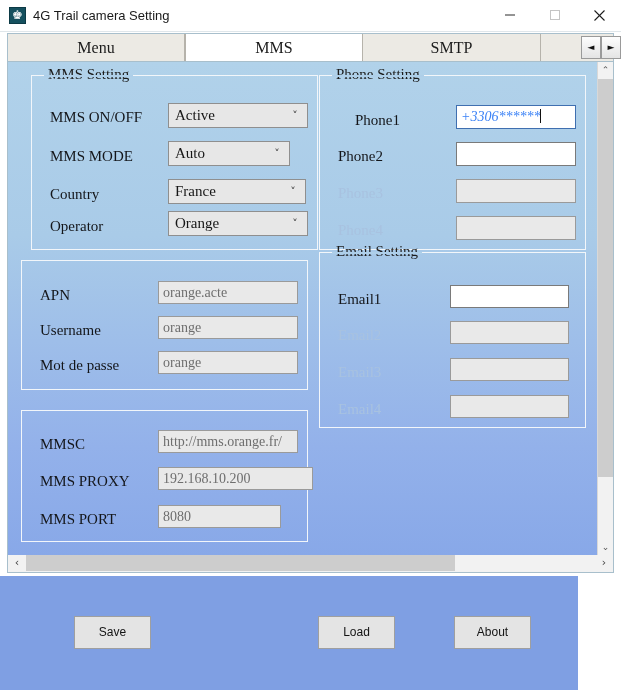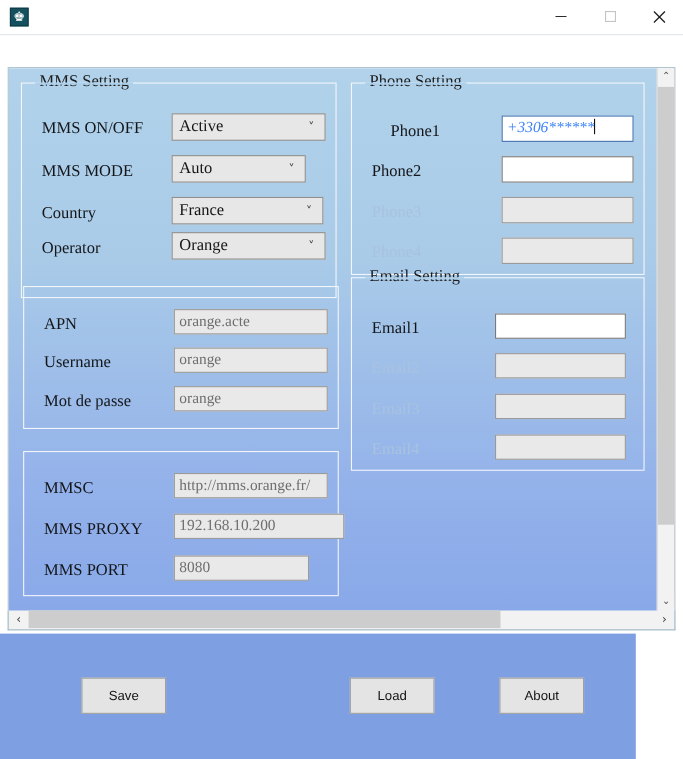--- a/index.html
+++ b/index.html
@@ -164,21 +164,21 @@
   }
   
   .group > .gtitle::before {
     content: "";
     position: absolute;
     left: 0; top: 9px;
     width: 100%; height: 2px;
     background: #aecfe9;
   }
 
-  #grp-mms     { left: 11px;  top: 13px;  width: 287px; height: 196px; text-decoration: underline; }
+  #grp-mms     { left: 23px;  top: 13px;  width: 287px; height: 175px; text-decoration: underline; }
   #grp-apn     { left: 13px;  top: 198px; width: 287px; height: 130px; }
   #grp-mmsc    { left: 13px;  top: 348px; width: 287px; height: 132px; padding-left: 46px; }
   #grp-phone   { left: 311px; top: 13px;  width: 267px; height: 175px; }
   #grp-email   { left: 311px; top: 190px; width: 267px; height: 176px; }
 
   
   .lbl {
     position: absolute;
     font-family: "Liberation Serif", serif;
     font-size: 15px;
@@ -336,39 +336,52 @@
 </style>
 </head>
 <body>
 
 <div id="window">
 
   <div id="titlebar">
     <div id="app-icon">
       <span class="glyph">♚</span>
     </div>
+    <div id="title-text">4G Trail camera Setting</div>
 
     <button class="wbtn" id="btn-min">
       <svg width="12" height="12" viewBox="0 0 12 12">
         <line x1="1" y1="6" x2="11" y2="6" stroke="#2b2b2b" stroke-width="1"></line>
       </svg>
     </button>
     <button class="wbtn" id="btn-max">
       <svg width="12" height="12" viewBox="0 0 12 12">
         <rect x="1.5" y="1.5" width="9" height="9" fill="none" stroke="#c4c4c4" stroke-width="1"></rect>
       </svg>
     </button>
     <button class="wbtn" id="btn-close">
       <svg width="13" height="13" viewBox="0 0 13 13">
         <line x1="1.5" y1="1.5" x2="11.5" y2="11.5" stroke="#1d1d1d" stroke-width="1.1"></line>
         <line x1="11.5" y1="1.5" x2="1.5" y2="11.5" stroke="#1d1d1d" stroke-width="1.1"></line>
       </svg>
     </button>
   </div>
 
+  <div id="tabstrip">
+    <div class="tab inactive" id="tab-menu">Menu</div>
+    <div class="tab active" id="tab-mms">MMS</div>
+    <div class="tab inactive" id="tab-smtp">SMTP</div>
+
+    <div class="tabspin" id="tabspin-left">
+      <span class="arw">◄</span>
+    </div>
+    <div class="tabspin" id="tabspin-right">
+      <span class="arw">►</span>
+    </div>
+  </div>
 
   <div id="panel">
     <div id="panel-inner">
 
       <div class="group" id="grp-mms">
         <span class="gtitle">MMS Setting</span>
 
         <span class="lbl" style="left:18px; top:33px;">MMS ON/OFF</span>
         <div class="combo" style="left:136px; top:27px; width:140px;">
           <span>Active</span>

